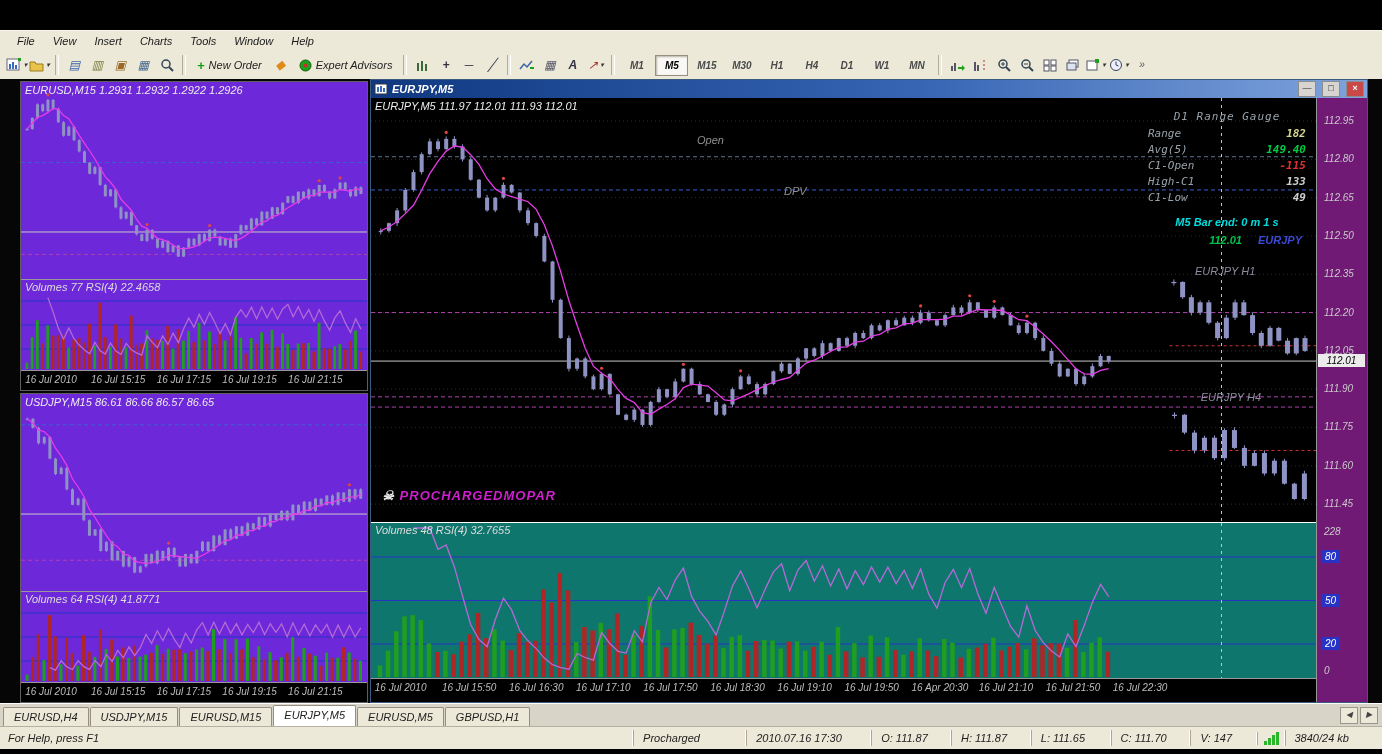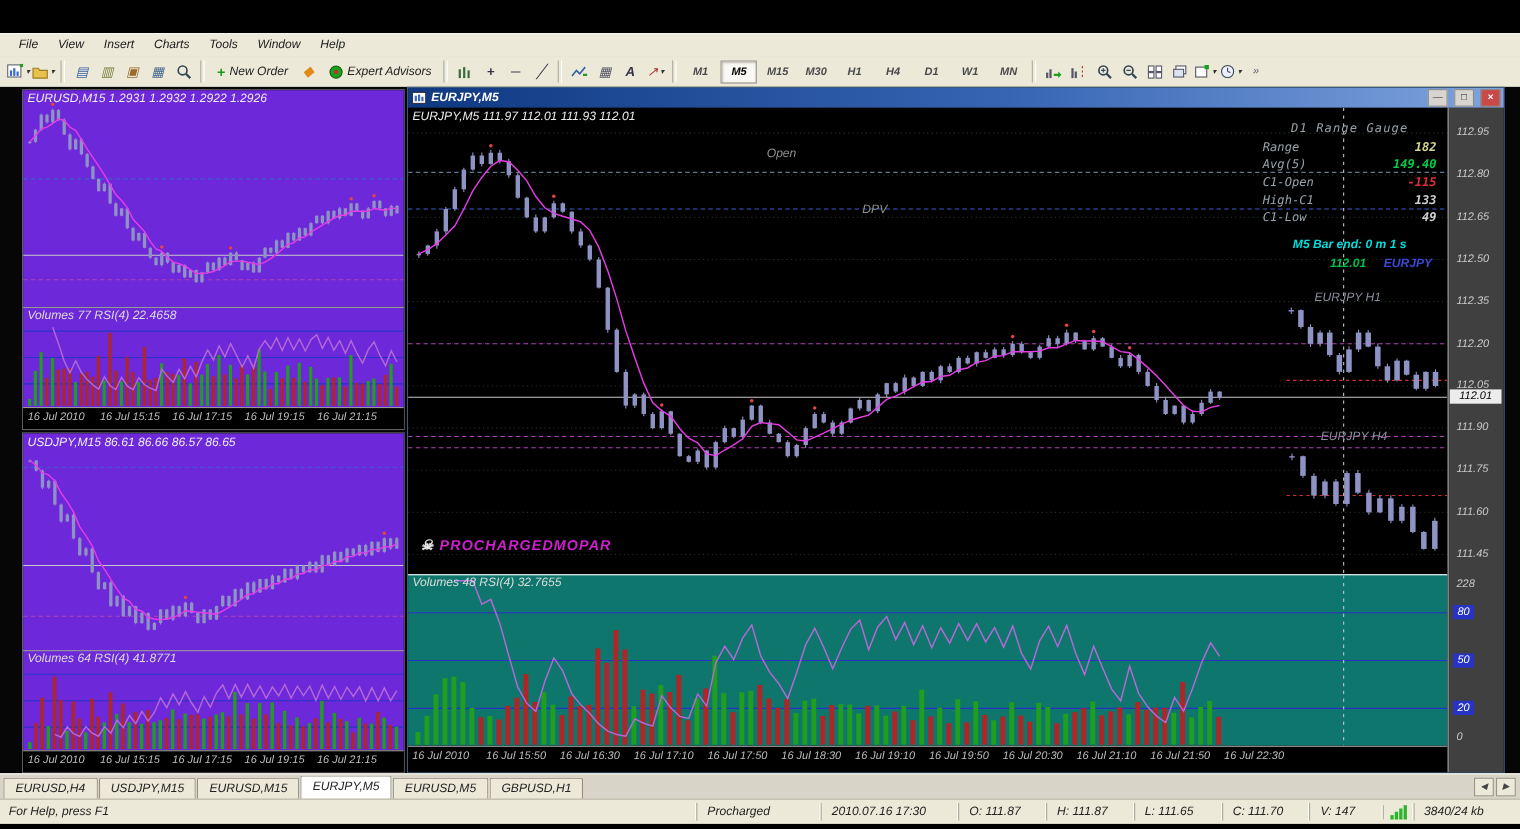--- a/index.html
+++ b/index.html
@@ -46,21 +46,21 @@
     display:flex;align-items:center;padding:0 3px;gap:4px;flex:none;}
   .mw-title{color:#fff;font-size:11px;font-weight:bold;flex:1;}
   .mw-btn{width:16px;height:14px;background:#d8d5d0;border:1px solid #8c8c8c;font-size:9px;line-height:12px;
     text-align:center;color:#222;margin-left:2px;}
   .mw-btn.close{background:#c94848;color:#fff;font-weight:bold;}
   .mw-body{flex:1;display:flex;position:relative;}
   .mw-chart-col{flex:1;display:flex;flex-direction:column;position:relative;min-width:0;}
   .mw-main-pane{height:424px;position:relative;overflow:hidden;background:#000;}
   .mw-ind-pane{height:155px;border-top:1px solid #ffffff;position:relative;overflow:hidden;background:#0f766e;}
   .mw-time-axis{flex:1;border-top:1px solid #989898;position:relative;background:#000;}
-  .price-col{width:50px;border-left:1px solid #989898;position:relative;background:#404040;flex:none;}
+  .price-col{width:50px;border-left:1px solid #989898;position:relative;background:#701a75;flex:none;}
   .ps-label{position:absolute;left:7px;font-size:10px;color:#c9c9c9;}
   .price-tag{position:absolute;left:1px;width:47px;background:#ececec;color:#000;font-size:10px;
     text-align:center;height:13px;line-height:13px;z-index:4;}
   .is-label{position:absolute;left:7px;font-size:10px;color:#c9c9c9;}
   .is-box{position:absolute;left:4px;background:#2733c4;color:#fff;font-size:10px;padding:0 4px;height:13px;line-height:13px;}
 
   .annotation{position:absolute;font-size:11px;white-space:nowrap;z-index:4;}
 
   .gauge{position:absolute;right:10px;top:12px;width:158px;z-index:6;
     font-family:"DejaVu Sans Mono",monospace;font-size:11px;}
@@ -1128,21 +1128,21 @@
           </div>
           <div class="mw-time-axis" id="mwaxis">
               <span class="ta-label" style="left: 0.4%;">16 Jul 2010</span>
               <span class="ta-label" style="left: 7.5%; text-align: center;">16 Jul 15:50</span>
               <span class="ta-label" style="left: 14.6%;">16 Jul 16:30</span>
               <span class="ta-label" style="left: 21.7%;">16 Jul 17:10</span>
               <span class="ta-label" style="left: 28.8%;">16 Jul 17:50</span>
               <span class="ta-label" style="left: 35.9%;">16 Jul 18:30</span>
               <span class="ta-label" style="left: 43%;">16 Jul 19:10</span>
               <span class="ta-label" style="left: 50.1%;">16 Jul 19:50</span>
-              <span class="ta-label" style="left: 57.2%;">16 Jul 20:30</span>
+              <span class="ta-label" style="left: 57.2%;">16 Apr 20:30</span>
               <span class="ta-label" style="left: 64.3%;">16 Jul 21:10</span>
               <span class="ta-label" style="left: 71.4%;">16 Jul 21:50</span>
               <span class="ta-label" style="left: 78.5%;">16 Jul 22:30</span>
             </div>
         </div>
         <div class="price-col" id="pricecol">
             <span class="ps-label" style="top: 16.988px;">112.95</span>
             <span class="ps-label" style="top: 55.3012px;">112.80</span>
             <span class="ps-label" style="top: 93.6145px;">112.65</span>
             <span class="ps-label" style="top: 131.928px;">112.50</span>

